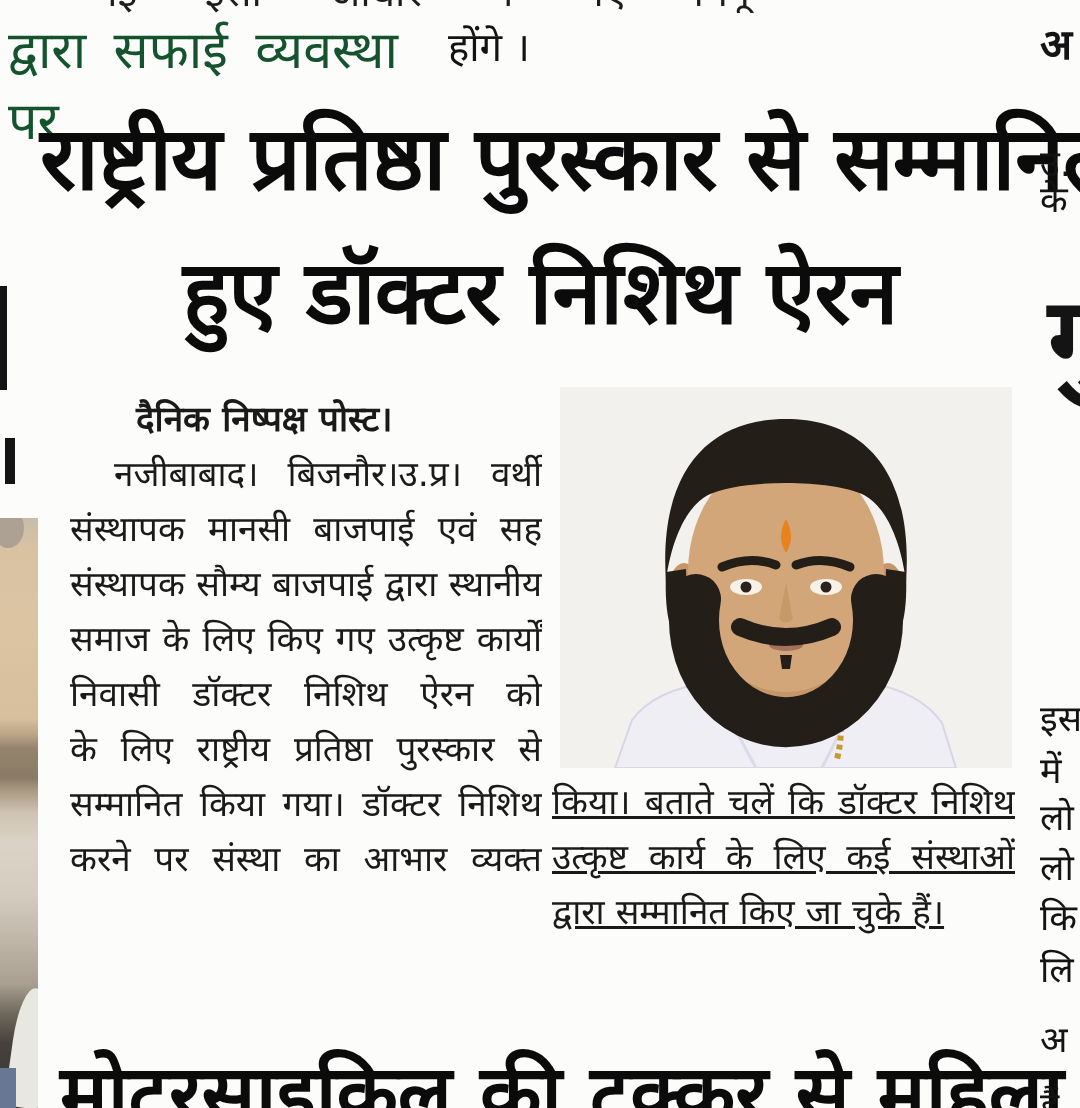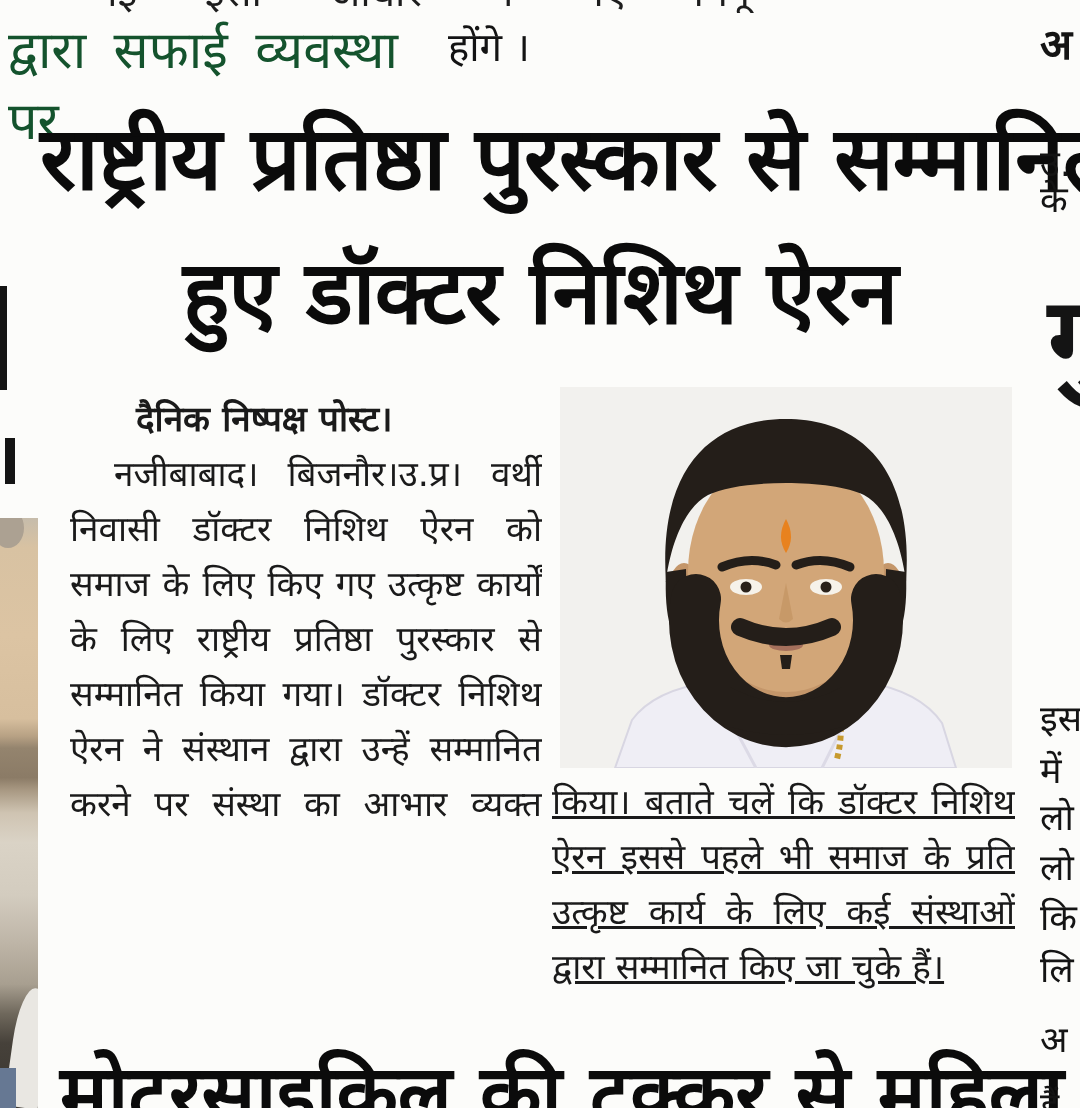--- a/index.html
+++ b/index.html
@@ -62,25 +62,26 @@
   <div class="top-right-frag">होंगे ।</div>
 
   <div class="headline">
     <div>राष्ट्रीय प्रतिष्ठा पुरस्कार से सम्मानित</div>
     <div>हुए डॉक्टर निशिथ ऐरन</div>
   </div>
 
   <div class="col left-col">
     <div class="bodyline byline">दैनिक निष्पक्ष पोस्ट।</div>
     <div class="bodyline indent">नजीबाबाद। बिजनौर।उ.प्र। वर्थी</div>
+    <div class="bodyline">संस्थापक मानसी बाजपाई एवं सह</div>
+    <div class="bodyline">संस्थापक सौम्य बाजपाई द्वारा स्थानीय</div>
+    <div class="bodyline">समाज के लिए किए गए उत्कृष्ट कार्यों</div>
     <div class="bodyline">निवासी डॉक्टर निशिथ ऐरन को</div>
-    <div class="bodyline">समाज के लिए किए गए उत्कृष्ट कार्यों</div>
     <div class="bodyline">के लिए राष्ट्रीय प्रतिष्ठा पुरस्कार से</div>
     <div class="bodyline">सम्मानित किया गया। डॉक्टर निशिथ</div>
-    <div class="bodyline">ऐरन ने संस्थान द्वारा उन्हें सम्मानित</div>
     <div class="bodyline">करने पर संस्था का आभार व्यक्त</div>
   </div>
 
   <div class="photo">
     <svg width="452" height="381" viewBox="0 0 452 381" xmlns="http://www.w3.org/2000/svg">
       <rect width="452" height="381" fill="#f2f1ee"></rect>
 
       <path d="M55,381 L72,333 Q94,303 150,295 L190,289 Q226,322 262,289 L305,295 Q360,304 382,336 L396,381 Z" stroke="#d8d6e2" stroke-width="2" fill="#efeef5"></path>
       <path d="M150,295 L196,381 M305,295 L262,381" stroke="#dcdae6" stroke-width="3" fill="none"></path>
 
@@ -115,21 +116,20 @@
       <path d="M136,212 A92 102 0 1 0 316,212" fill="none" stroke-width="50" stroke-linecap="round" stroke="#241e19"></path>
       <path d="M170,300 Q226,330 282,300 L282,340 Q226,356 170,340 Z" fill="#241e19"></path>
 
       <path d="M180,240 Q226,260 272,240" fill="none" stroke-width="18" stroke-linecap="round" stroke="#241e19"></path>
       <path d="M220,268 L232,268 L230,282 L222,282 Z" fill="#241e19"></path>
     </svg>
   </div>
 
   <div class="col right-col">
     <div class="bodyline">किया। बताते चलें कि डॉक्टर निशिथ</div>
-    <div class="bodyline">ऐरन इससे पहले भी समाज के प्रति</div>
     <div class="bodyline">उत्कृष्ट कार्य के लिए कई संस्थाओं</div>
     <div class="bodyline no-just">द्वारा सम्मानित किए जा चुके हैं।</div>
   </div>
 
   <div class="bottom-headline">मोटरसाइकिल की टक्कर से महिला जख्मी</div>
 
   <div class="redge b" style="top:14px;">अ</div>
   <div class="redge" style="top:138px;">उ.</div>
   <div class="redge" style="top:174px;">के</div>
   <div class="redge huge" style="top:282px;">गु</div>

